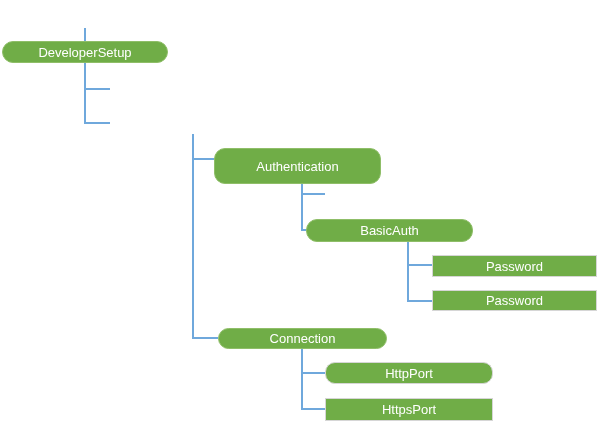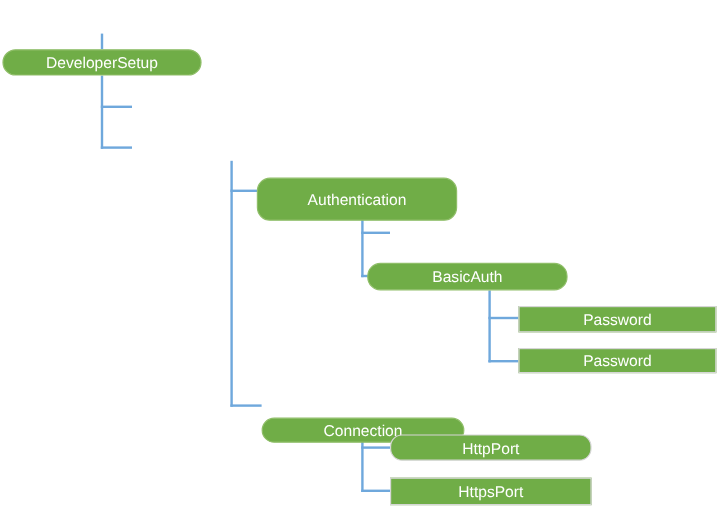--- a/index.html
+++ b/index.html
@@ -77,19 +77,19 @@
 
   <div class="node pill" style="left:214px;top:148px;width:167px;height:36px;">Authentication</div>
 
 
   <div class="node pill" style="left:306px;top:219px;width:167px;height:23px;">BasicAuth</div>
 
   <div class="node rect" style="left:432px;top:255px;width:165px;height:22px;">Password</div>
 
   <div class="node rect" style="left:432px;top:290px;width:165px;height:21px;">Password</div>
 
-  <div class="node pill" style="left:218px;top:348px;width:169px;height:21px;">Connection</div>
+  <div class="node pill" style="left:218px;top:328px;width:169px;height:21px;">Connection</div>
 
   <div class="node rect" style="left:325px;top:362px;width:168px;height:22px;border-radius:10px;">HttpPort</div>
 
   <div class="node rect" style="left:325px;top:398px;width:168px;height:23px;">HttpsPort</div>
 
 </div>
 
 </body></html>

